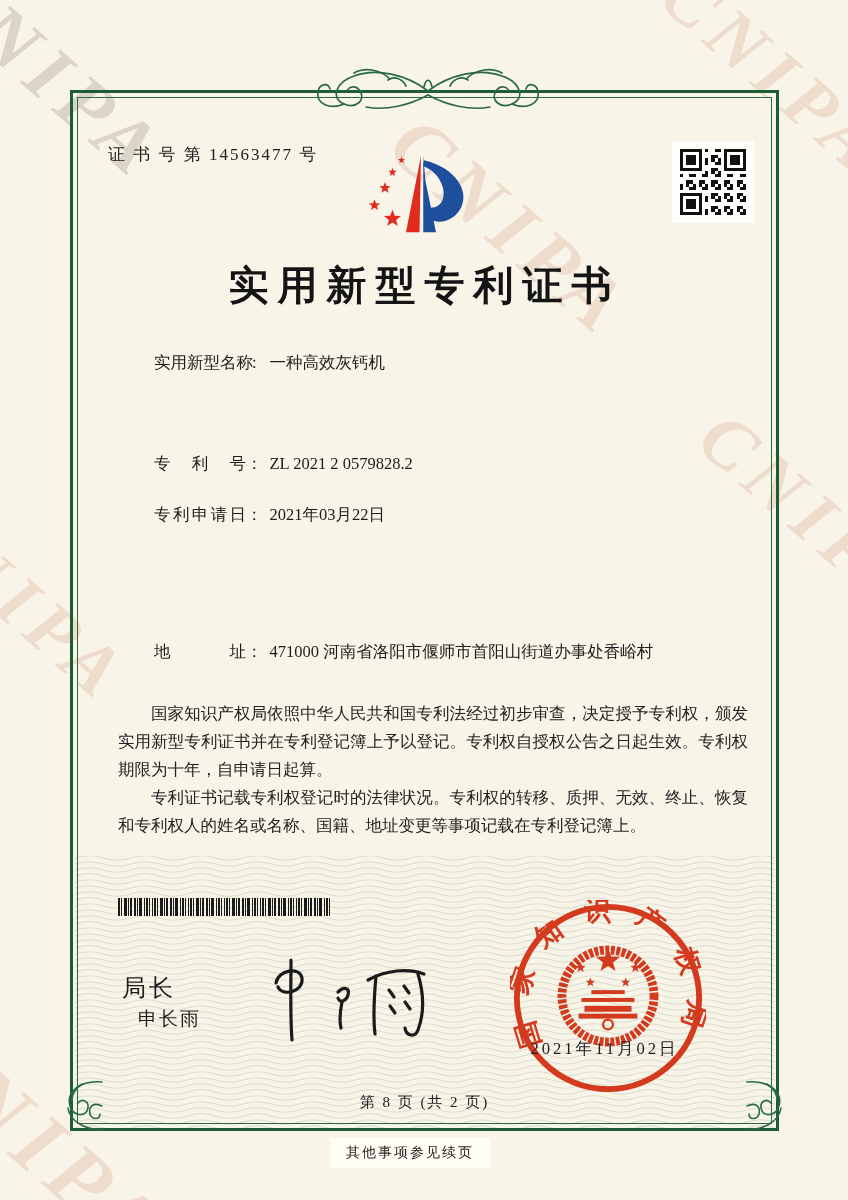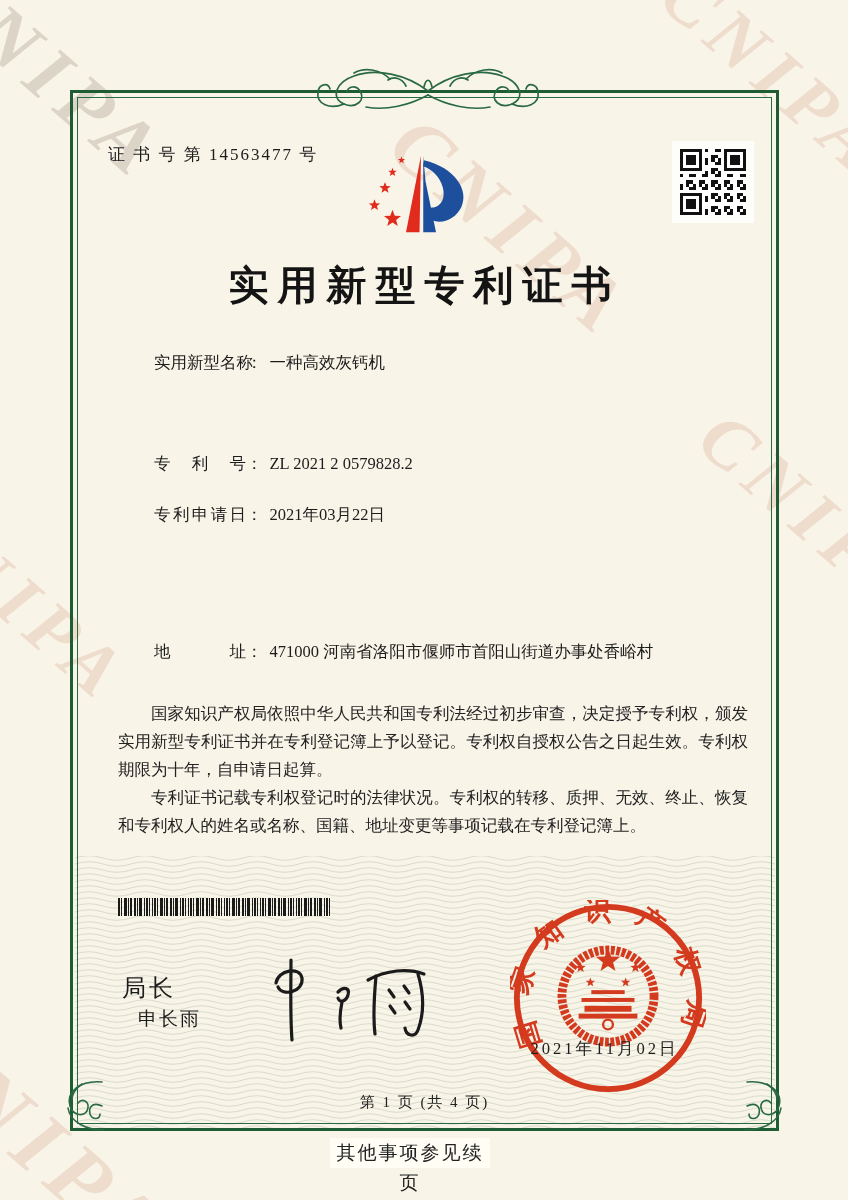--- a/index.html
+++ b/index.html
@@ -59,21 +59,21 @@
   
   .qrbox{position:absolute; left:672px; top:141px; width:82px; height:82px; background:#fdfdfa;}
   .qrbox svg{position:absolute; left:8px; top:8px;}
   
   .page-info{
     position:absolute; left:70px; top:1093px; width:709px; text-align:center;
     font-size:15px; letter-spacing:2px; color:#222;
   }
   .cont-note{
     position:absolute; left:330px; top:1138px; width:160px; height:30px;
-    background:#fffdf4; text-align:center; font-size:19px; line-height:30px;
+    background:#fffdf4; text-align:center; font-size:14px; line-height:30px;
     letter-spacing:2px; color:#222;
   }
   .waves{position:absolute; left:75px; top:856px; pointer-events:none;}
   .logo{position:absolute; left:358px; top:148px;}
 </style>
 </head>
 <body>
 
 <div id="page">
 
@@ -429,16 +429,16 @@
       <circle cx="100" cy="127" r="5" fill="none" stroke="#d43a1e" stroke-width="2.4"></circle>
     <polygon points="100.00,49.00 103.21,57.58 112.36,57.98 105.19,63.69 107.64,72.52 100.00,67.46 92.36,72.52 94.81,63.69 87.64,57.98 96.79,57.58" fill="#d43a1e"></polygon>
         <polygon points="72.00,63.50 73.36,67.13 77.23,67.30 74.20,69.71 75.23,73.45 72.00,71.31 68.77,73.45 69.80,69.71 66.77,67.30 70.64,67.13" fill="#d43a1e"></polygon>
         <polygon points="128.00,63.50 129.36,67.13 133.23,67.30 130.20,69.71 131.23,73.45 128.00,71.31 124.77,73.45 125.80,69.71 122.77,67.30 126.64,67.13" fill="#d43a1e"></polygon>
         <polygon points="82.00,79.00 83.23,82.30 86.76,82.45 84.00,84.65 84.94,88.05 82.00,86.10 79.06,88.05 80.00,84.65 77.24,82.45 80.77,82.30" fill="#d43a1e"></polygon>
         <polygon points="118.00,79.00 119.23,82.30 122.76,82.45 120.00,84.65 120.94,88.05 118.00,86.10 115.06,88.05 116.00,84.65 113.24,82.45 116.77,82.30" fill="#d43a1e"></polygon>
       </g>
     <text x="21" y="157" font-size="17" fill="#1d1d1d" textLength="148">2021年11月02日</text>
   </svg>
 
-  <div class="page-info">第 1 页 (共 4 页)</div>
+  <div class="page-info">第 8 页 (共 2 页)</div>
   <div class="cont-note">其他事项参见续页</div>
 
 </div>
 
 </body></html>

